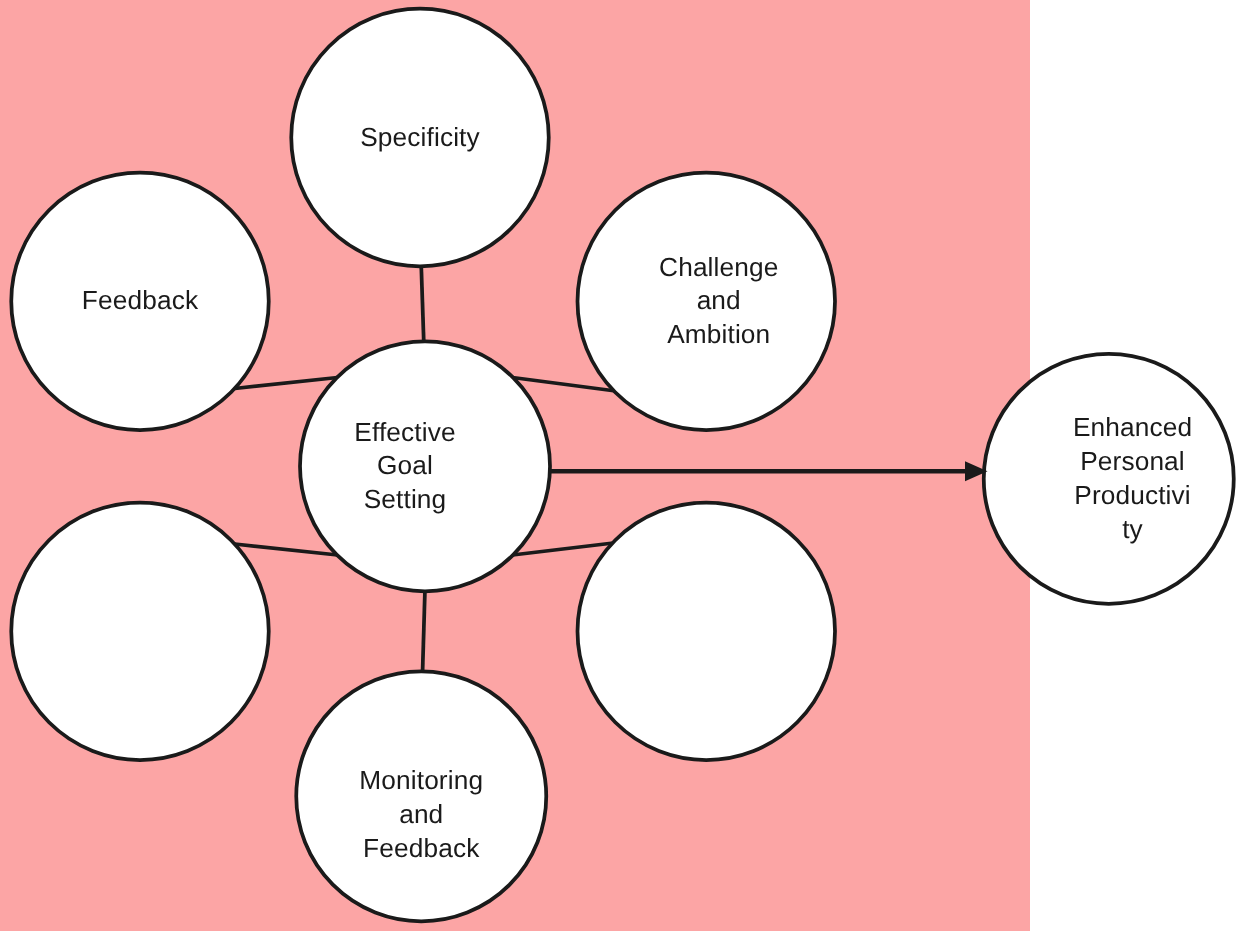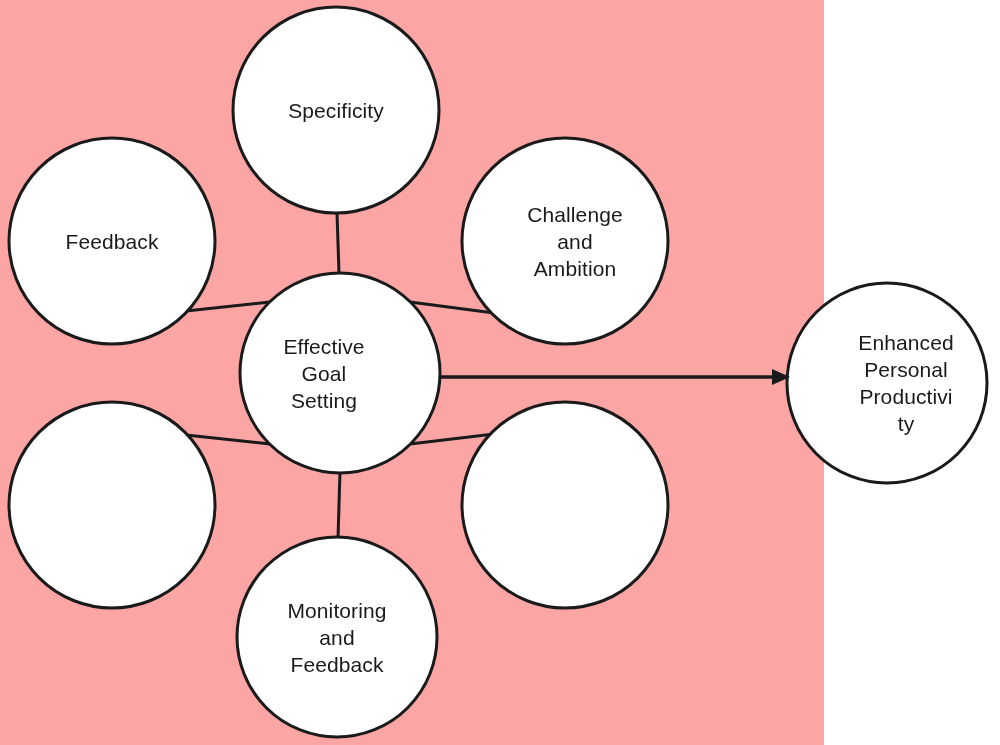--- a/index.html
+++ b/index.html
@@ -95,21 +95,21 @@
   <div class="node-label" style="left:336px; top:110px;">Specificity</div>
 
   <div class="node-label" style="left:112px; top:241px;">Feedback</div>
 
   <div class="node-label" style="left:565px; top:241px;margin-left:10px;">Challenge
 and
 Ambition</div>
 
 
 
-  <div class="node-label" style="left:337px; top:637px;">Monitoring
+  <div class="node-label" style="left:337px; top:652px;">Monitoring
 and
 Feedback</div>
 
   <div class="node-label" style="left:324px; top:373px;">Effective
 Goal
 Setting</div>
 
   <div class="node-label" style="left:887px; top:383px;margin-left:19px;">Enhanced
 Personal
 Productivi

